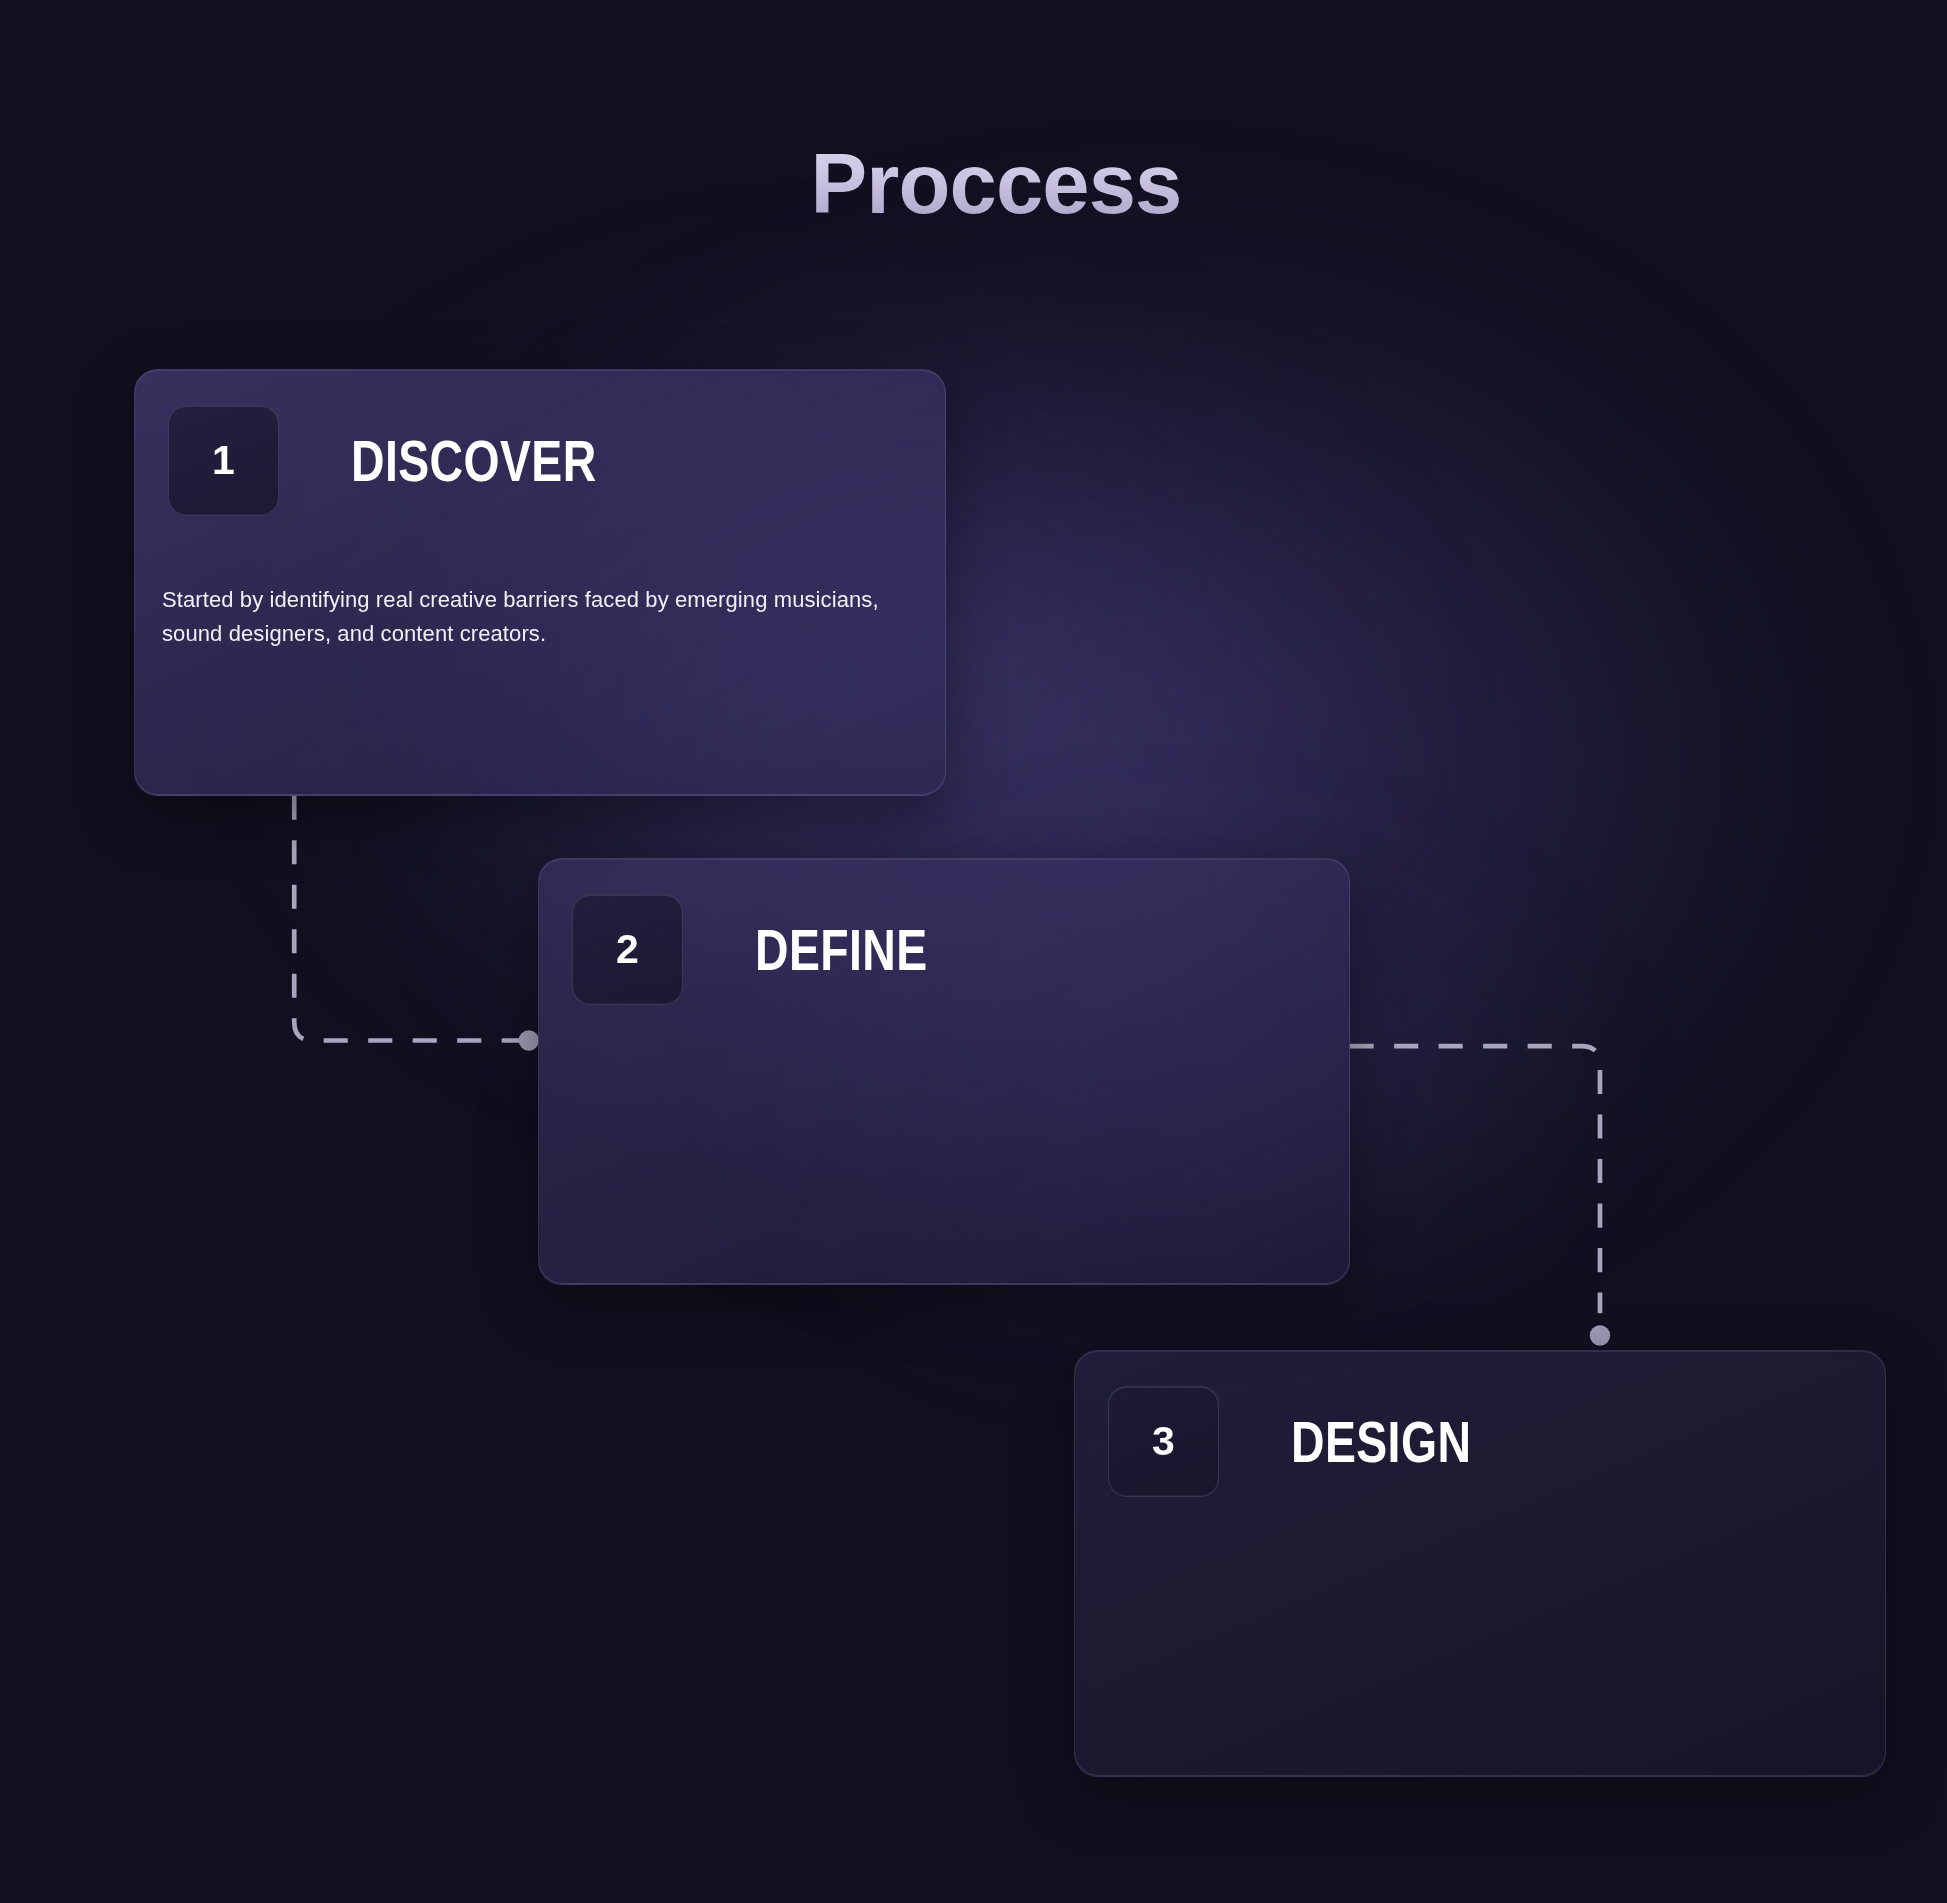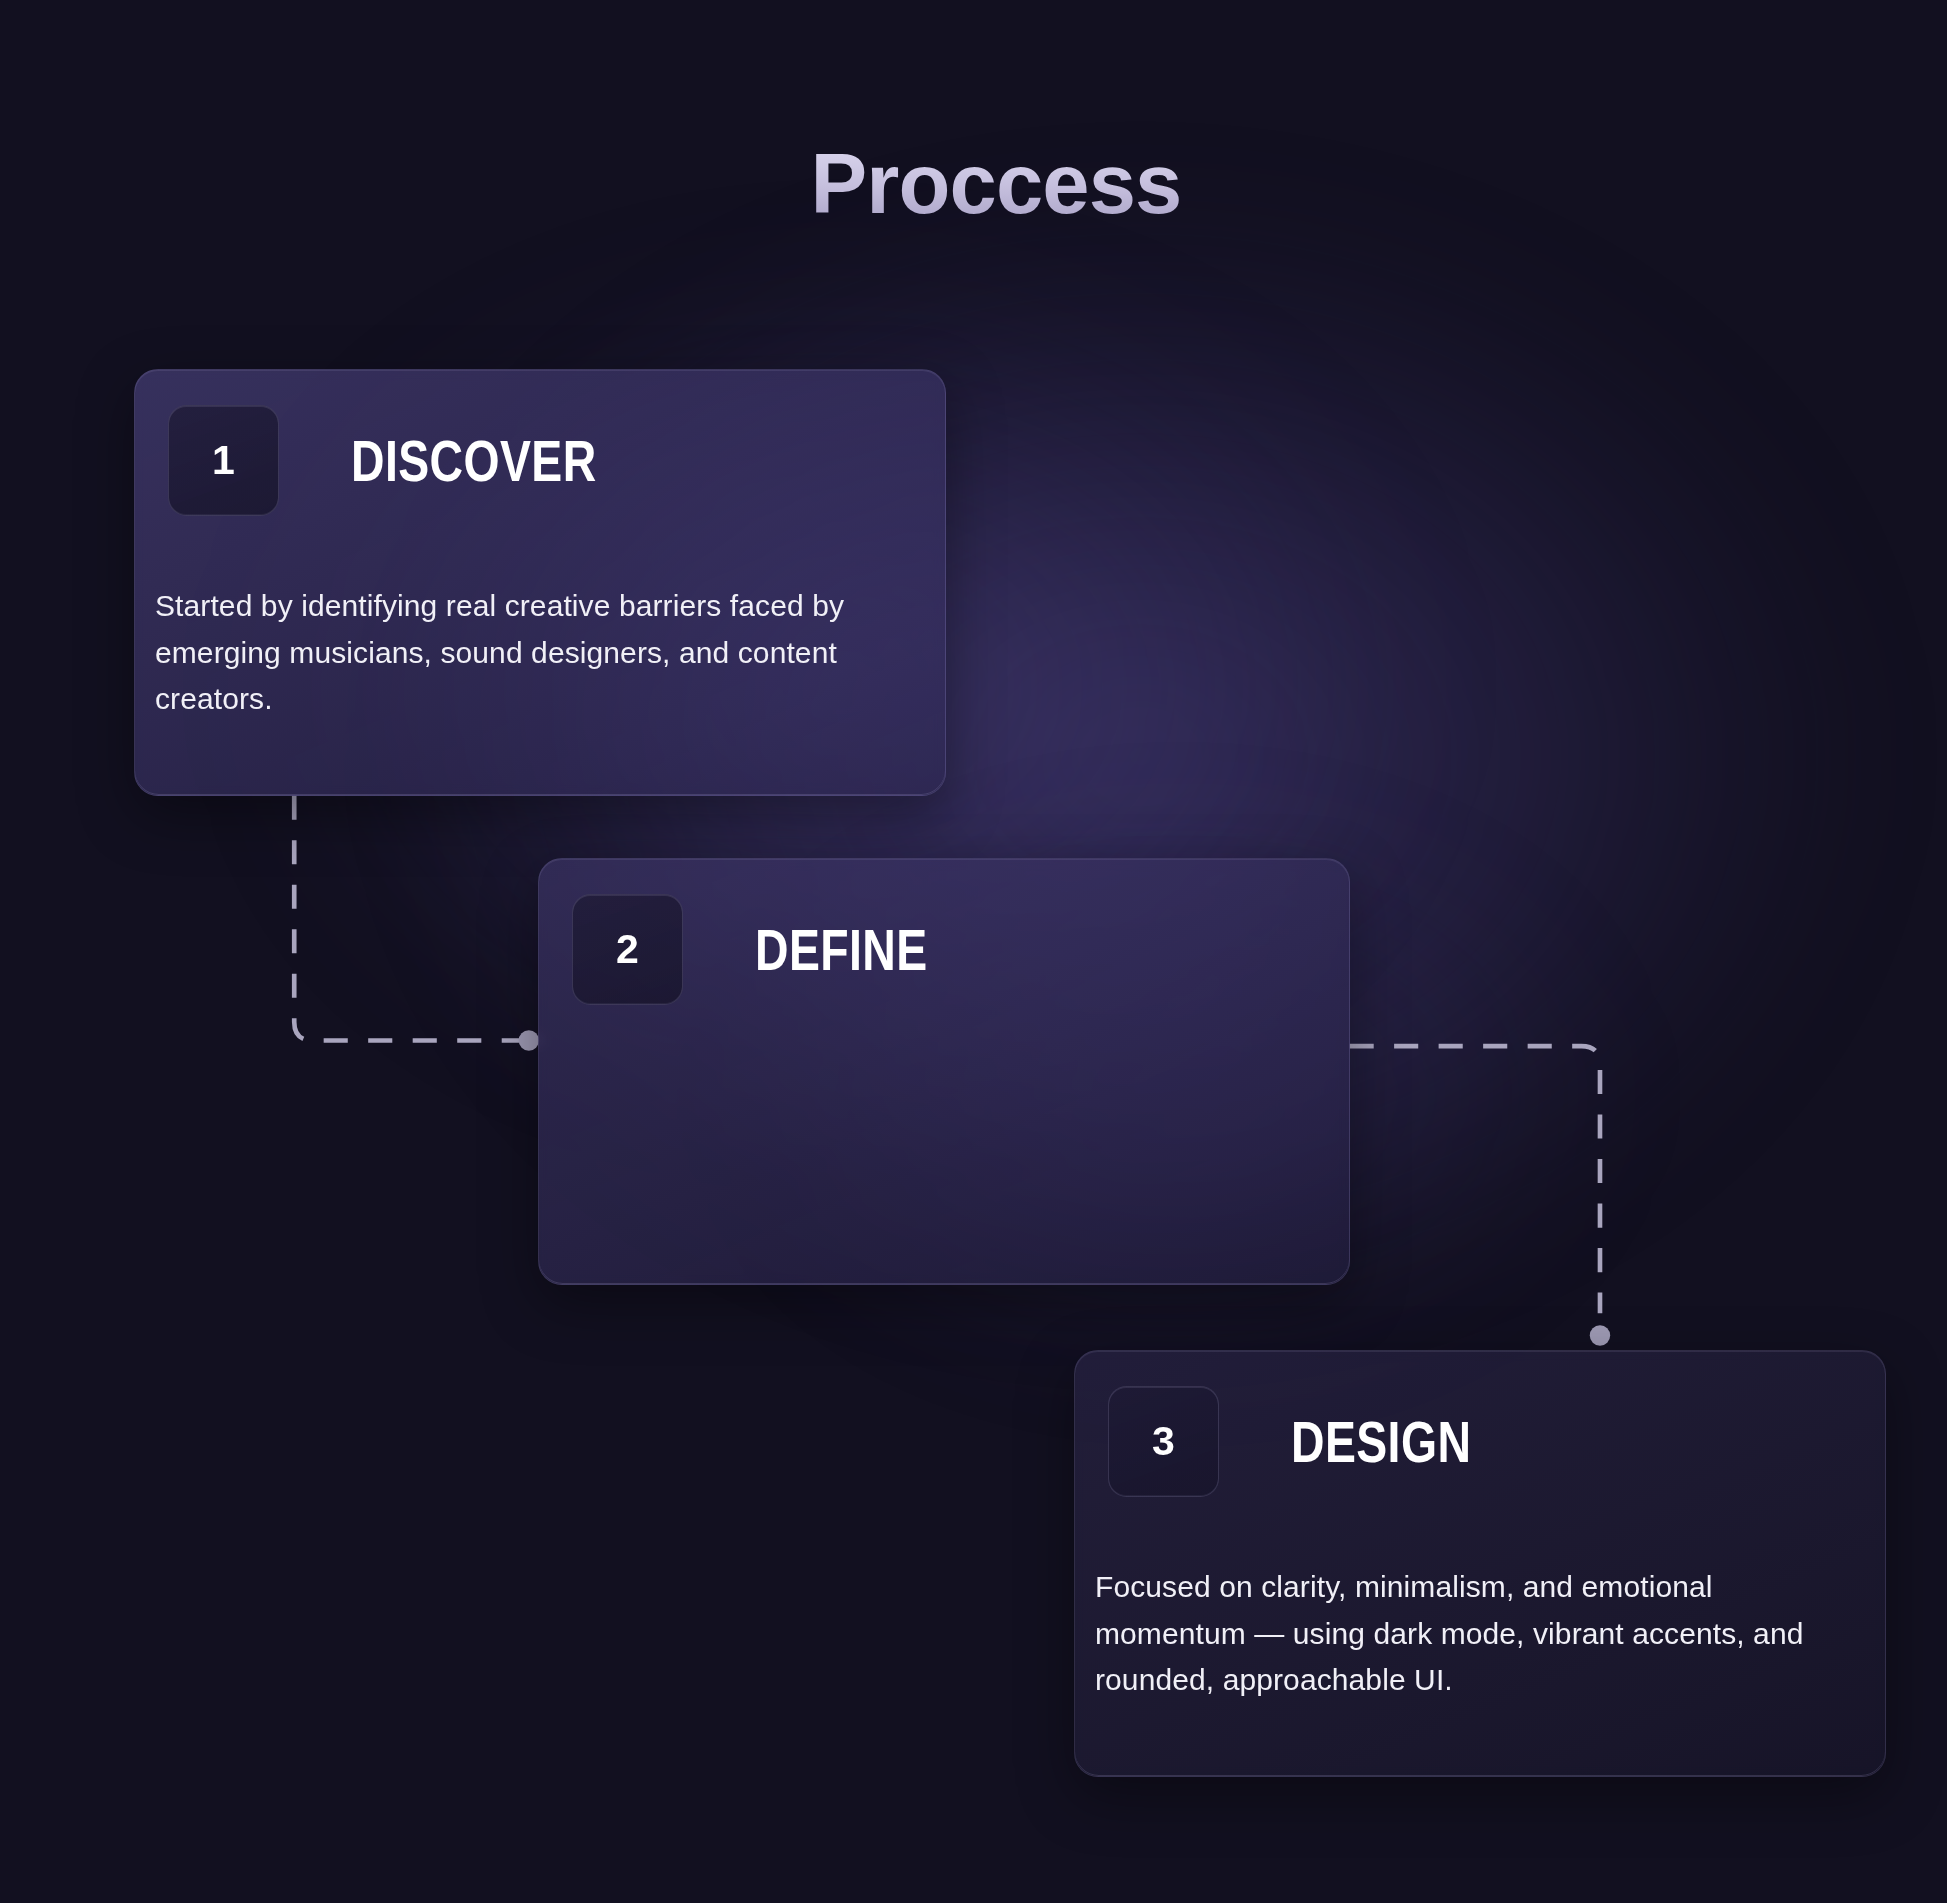--- a/index.html
+++ b/index.html
@@ -167,24 +167,24 @@
     letter-spacing:0.5px;
     line-height:1;
     margin-left:72px;
     transform:scaleX(0.80);
     transform-origin:left center;
     white-space:nowrap;
   }
 
   .card-body {
     position:absolute;
-    left:20px;
+    left:27px;
     top:213px;
     width:733px;
-    font-size:30px;
+    font-size:22px;
     line-height:1.55;
     color:#f1f0f7;
     letter-spacing:0.1px;
   }
 </style>
 </head>
 <body>
 
 <div id="stage">
 
@@ -216,17 +216,16 @@
       <div class="num-badge">2</div>
       <div class="card-kicker">DEFINE</div>
     </div>
   </div>
 
   <div class="card card-3">
     <div class="card-head">
       <div class="num-badge">3</div>
       <div class="card-kicker">DESIGN</div>
     </div>
-    <p class="card-body">Focused on clarity, minimalism, and emotional momentum — using dark mode, vibrant accents, and rounded, approachable UI.</p>
   </div>
 
 </div>
 
 
 </body></html>

